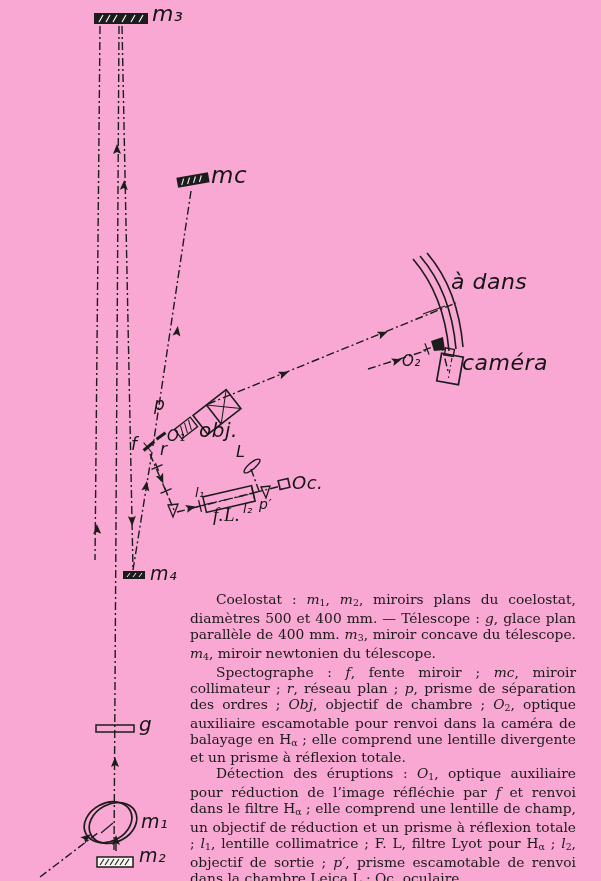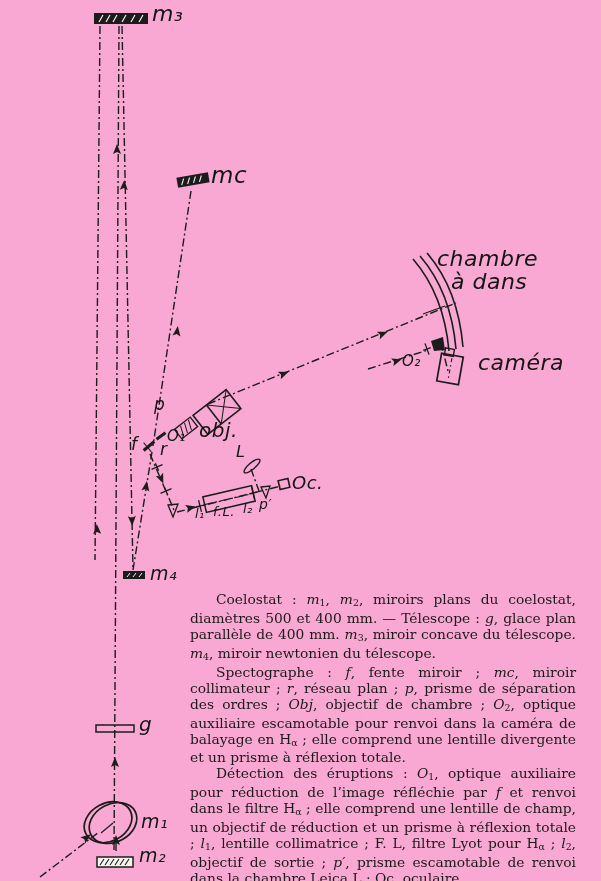--- a/index.html
+++ b/index.html
@@ -233,32 +233,31 @@
           <polygon points="0,-6 4,4 0,2 -4,4"></polygon>
         </g>
       <g transform="translate(190,508) rotate(76)">
           <polygon points="0,-6 4,4 0,2 -4,4"></polygon>
         </g>
     </g>
   </svg>
 
   <span class="hand" style="left:152px;top:3px;font-size:22px;">m₃</span>
   <span class="hand" style="left:211px;top:164px;font-size:23px;">mc</span>
-  <span class="hand" style="left:437px;top:248px;font-size:22px;">chambre</span>
   <span class="hand" style="left:451px;top:271px;font-size:22px;">à dans</span>
   <span class="hand" style="left:402px;top:330px;font-size:15px;margin-top:24px;">O₂</span>
-  <span class="hand" style="left:462px;top:352px;font-size:22px;margin-left:16px;">caméra</span>
+  <span class="hand" style="left:462px;top:352px;font-size:22px;">caméra</span>
   <span class="hand" style="left:199px;top:420px;font-size:20px;">obj.</span>
   <span class="hand" style="left:154px;top:396px;font-size:17px;">p</span>
   <span class="hand" style="left:160px;top:441px;font-size:17px;">r</span>
   <span class="hand" style="left:131px;top:436px;font-size:17px;">f</span>
   <span class="hand" style="left:167px;top:429px;font-size:15px;">O₁</span>
   <span class="hand" style="left:236px;top:444px;font-size:16px;">L</span>
-  <span class="hand" style="left:195px;top:507px;font-size:13px;">l₁</span>
-  <span class="hand" style="left:213px;top:505px;font-size:13px;">f.L.</span>
+  <span class="hand" style="left:195px;top:486px;font-size:13px;">l₁</span>
+  <span class="hand" style="left:213px;top:505px;font-size:19px;font-family:Liberation Serif, serif;">f.L.</span>
   <span class="hand" style="left:243px;top:502px;font-size:13px;">l₂</span>
   <span class="hand" style="left:259px;top:497px;font-size:14px;">p′</span>
   <span class="hand" style="left:292px;top:474px;font-size:18px;">Oc.</span>
   <span class="hand" style="left:150px;top:564px;font-size:19px;">m₄</span>
   <span class="hand" style="left:139px;top:714px;font-size:20px;">g</span>
   <span class="hand" style="left:141px;top:812px;font-size:19px;">m₁</span>
   <span class="hand" style="left:139px;top:846px;font-size:19px;text-align:center;">m₂</span>
 
   <div class="caption">
     <p><span>Coelostat : </span><span class="seg-i">m</span><span class="seg-sub">1</span><span>, </span><span class="seg-i">m</span><span class="seg-sub">2</span><span>, miroirs plans du coelostat, diamètres 500 et 400 mm. — Télescope : </span><span class="seg-i">g</span><span>, glace plan parallèle de 400 mm. </span><span class="seg-i">m</span><span class="seg-sub">3</span><span>, miroir concave du télescope. </span><span class="seg-i">m</span><span class="seg-sub">4</span><span>, miroir newtonien du télescope.</span></p>

